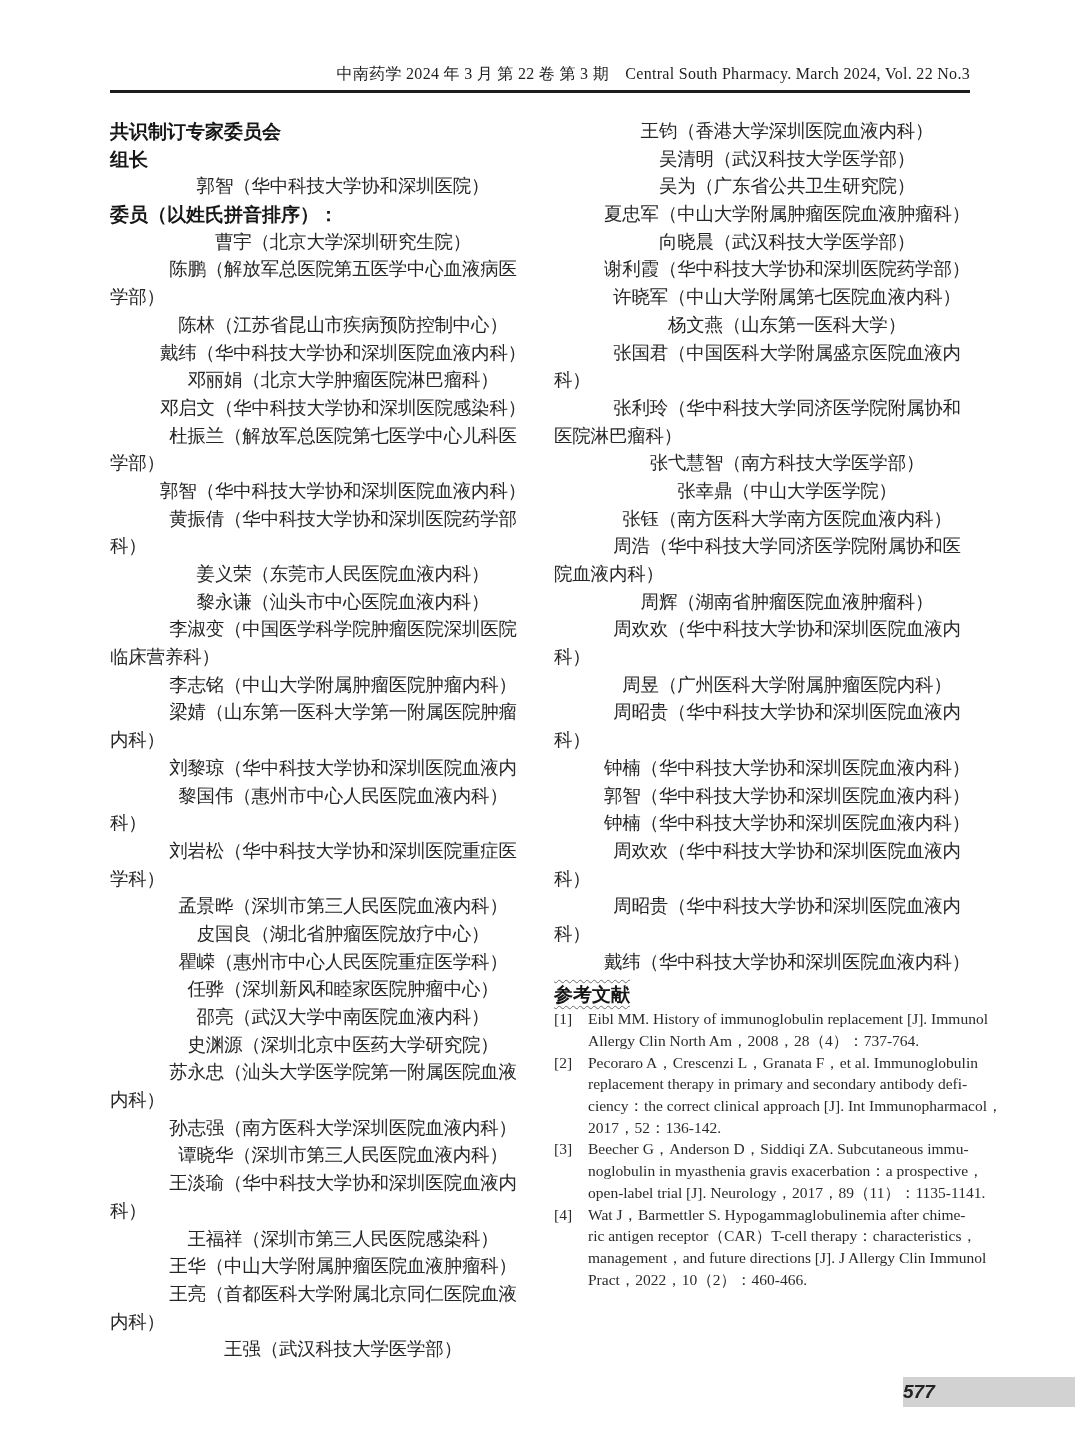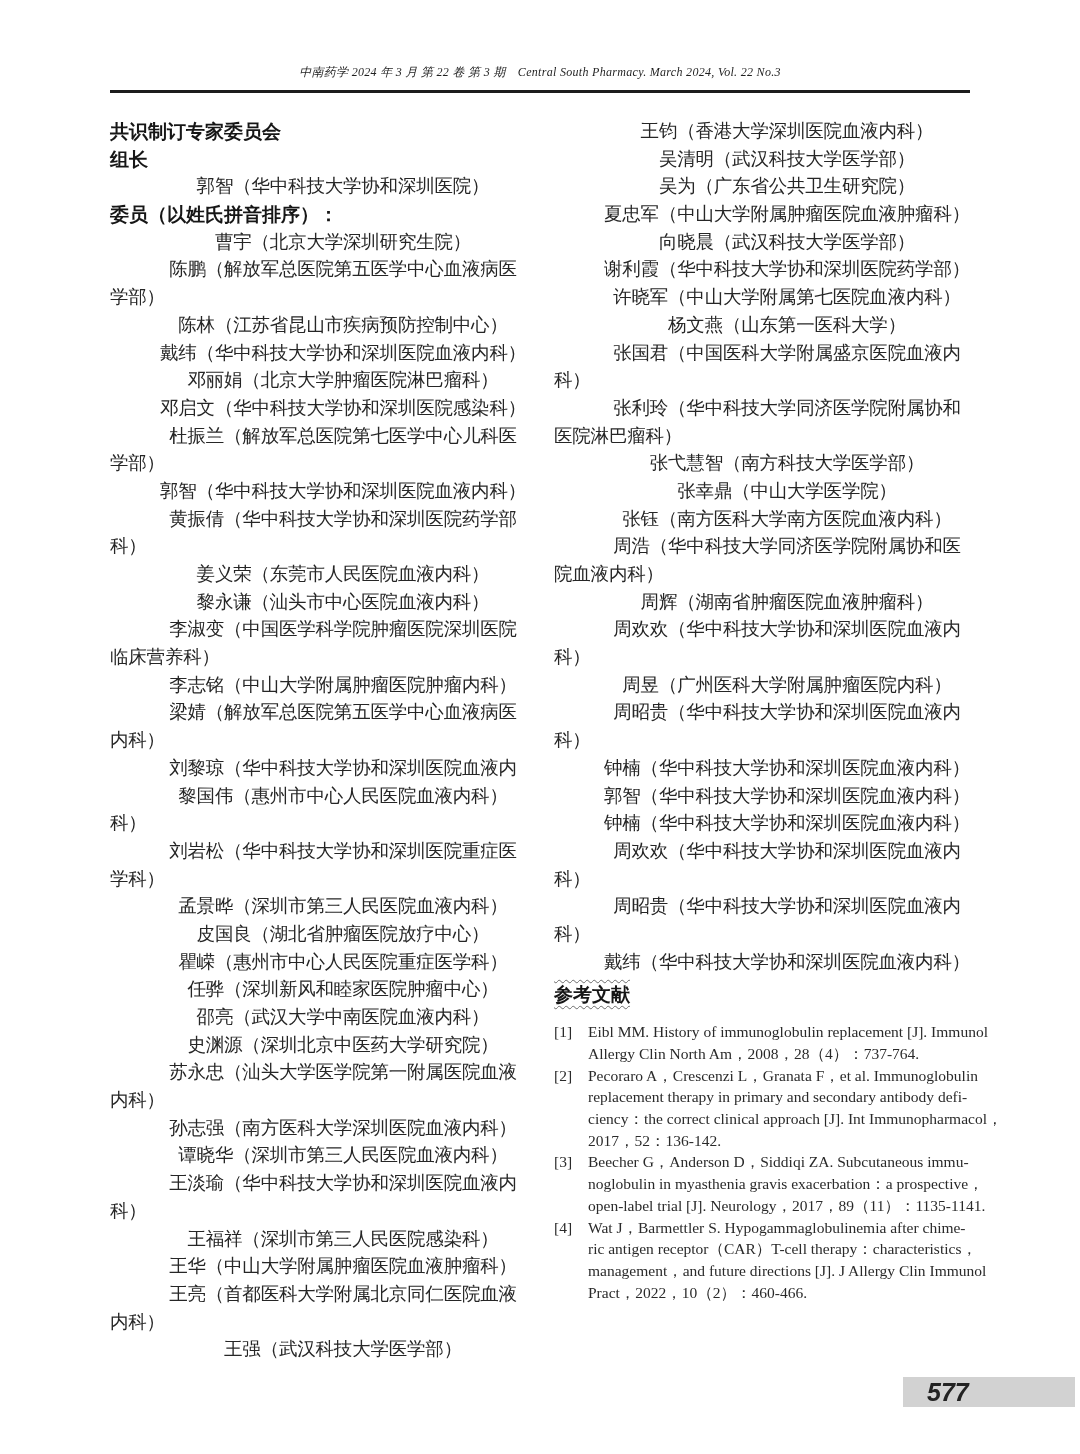--- a/index.html
+++ b/index.html
@@ -6,23 +6,22 @@
   .page{
     position:relative;
     width:1080px;height:1454px;
     background:#ffffff;
     font-family:"Liberation Serif","DejaVu Serif",serif;
     color:#262626;
     overflow:hidden;
   }
   .running-head{
     position:absolute;left:110px;top:64px;width:860px;
-    text-align:center;font-size:12px;color:#1f1f1f;letter-spacing:.3px;
+    text-align:right;font-size:16px;color:#1f1f1f;letter-spacing:.3px;
     white-space:nowrap;
-    font-style:italic;
   }
   .rule{
     position:absolute;left:110px;top:90px;width:860px;height:3px;
     background:#1c1c1c;
   }
   .col{position:absolute;top:118px;}
   .col-left{left:110px;width:424px;}
   .col-right{left:554px;width:424px;}
   .line{
     height:27.7px;line-height:27.7px;
@@ -40,38 +39,36 @@
   .refs-heading{
     display:inline-block;
     font-family:"Liberation Sans","DejaVu Sans",sans-serif;
     font-weight:bold;font-size:19px;color:#161616;
     line-height:26px;
     text-decoration-line:underline overline;
     text-decoration-style:wavy;
     text-decoration-color:#6b6b6b;
     text-decoration-thickness:1px;
     text-underline-offset:4px;
-    margin-bottom:13px;
   }
   .ref-line{
     display:flex;align-items:baseline;
     height:21.7px;line-height:21.7px;
     font-size:15.5px;white-space:nowrap;color:#2a2a2a;
   }
   .ref-num{flex:0 0 34px;}
   .ref-text{flex:0 0 auto;}
   .page-number-box{
     position:absolute;left:903px;top:1377px;width:172px;height:30px;
     background:#d2d2d2;
     display:flex;align-items:center;
   }
   .page-number-box span{
     font-family:"Liberation Sans","DejaVu Sans",sans-serif;
-    font-style:italic;font-weight:bold;font-size:25px;color:#222;
-    padding-left:24px;
+    font-style:italic;font-weight:bold;font-size:19px;color:#222;
   }
 </style>
 </head>
 <body>
 
 <div class="page">
 
   <div class="running-head">中南药学 2024 年 3 月 第 22 卷 第 3 期　Central South Pharmacy. March  2024, Vol. 22 No.3</div>
   <div class="rule"></div>
 
@@ -112,21 +109,21 @@
       <div class="line indent">姜义荣（东莞市人民医院血液内科）</div>
 
       <div class="line indent">黎永谦（汕头市中心医院血液内科）</div>
 
       <div class="line indent">李淑变（中国医学科学院肿瘤医院深圳医院</div>
 
       <div class="line flush">临床营养科）</div>
 
       <div class="line indent">李志铭（中山大学附属肿瘤医院肿瘤内科）</div>
 
-      <div class="line indent">梁婧（解放军总医院第五医学中心血液病医</div>
+      <div class="line indent">梁婧（山东第一医科大学第一附属医院肿瘤</div>
 
       <div class="line flush">内科）</div>
 
       <div class="line indent">刘黎琼（华中科技大学协和深圳医院血液内</div>
 
       <div class="line indent">黎国伟（惠州市中心人民医院血液内科）</div>
 
       <div class="line flush">科）</div>
 
       <div class="line indent">刘岩松（华中科技大学协和深圳医院重症医</div>

